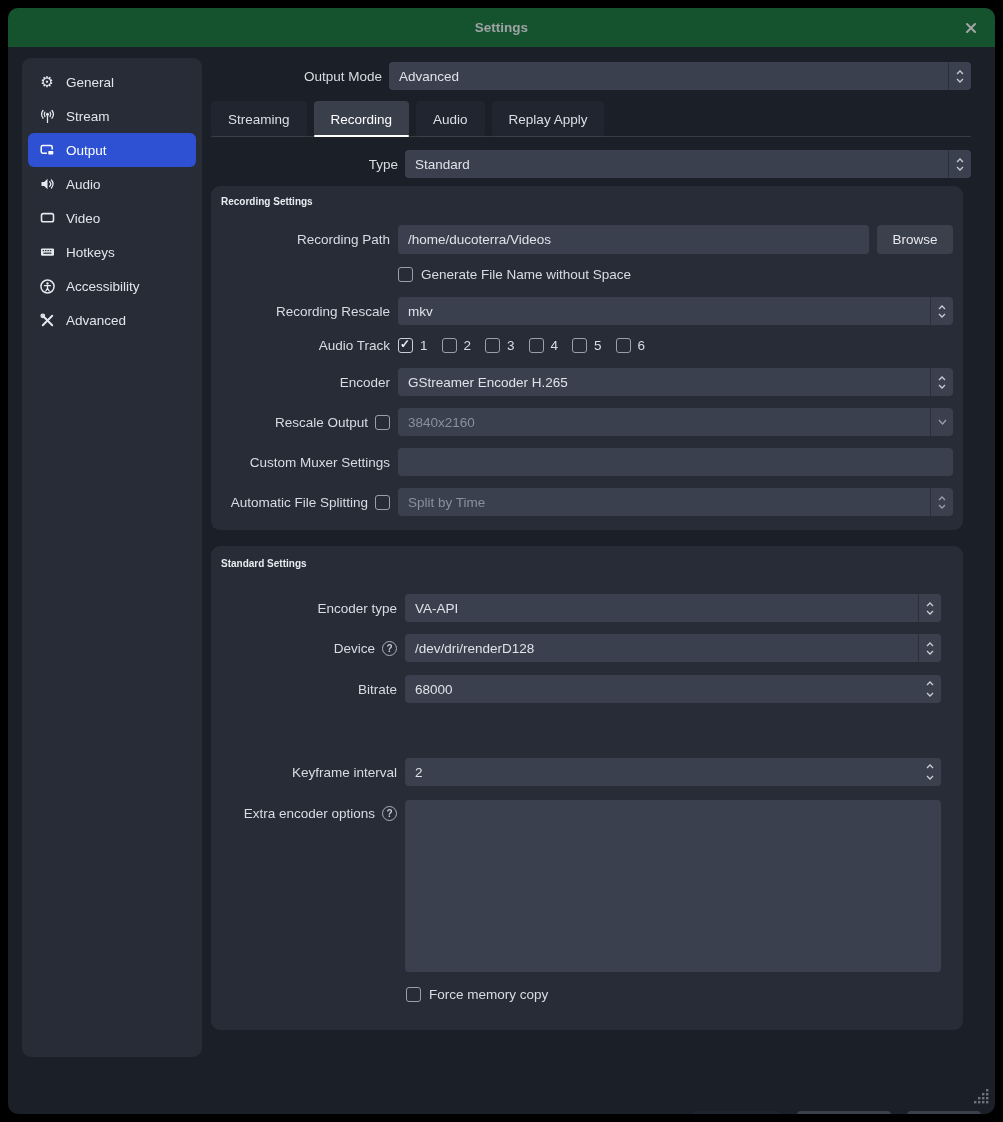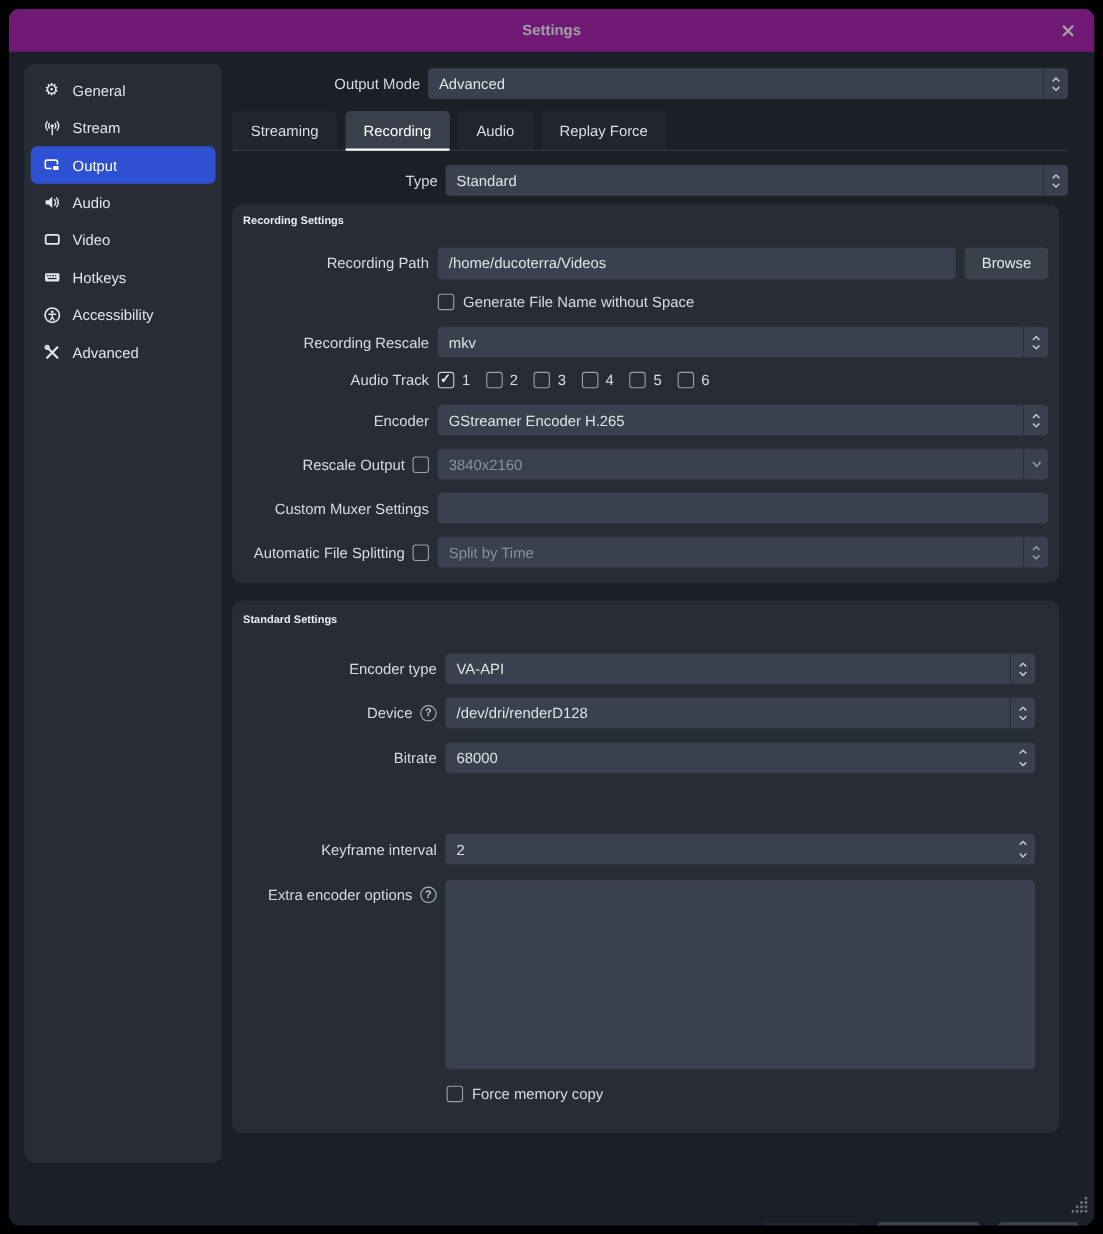--- a/index.html
+++ b/index.html
@@ -1,20 +1,20 @@
 <!DOCTYPE html>
 <html><head>
 <meta charset="utf-8">
 <style>
   * { margin:0; padding:0; box-sizing:border-box; }
   html,body { width:1003px; height:1122px; background:#000; font-family:"Liberation Sans", sans-serif; }
   .window { position:absolute; left:8px; top:8px; width:987px; height:1106px;
             background:#1b1f28; border-radius:10px; overflow:hidden; }
   
-  .titlebar { position:absolute; left:0; top:0; right:0; height:39px; background:#701a75; }
+  .titlebar { position:absolute; left:0; top:0; right:0; height:39px; background:#14532d; }
   .titlebar .title { position:absolute; left:0; right:0; top:0; height:39px; line-height:39px;
                      text-align:center; color:#9fa2a6; font-weight:bold; font-size:13.5px; }
   .close-btn { position:absolute; right:12px; top:8px; width:24px; height:24px; display:flex;
                align-items:center; justify-content:center; cursor:pointer; }
   
   .sidebar { position:absolute; left:14px; top:50px; width:180px; height:999px;
              background:#272c37; border-radius:9px; padding:7px 6px; }
   .side-item { height:34px; display:flex; align-items:center; gap:10px; padding:0 6px 0 10px;
                border-radius:6px; color:#e2e5ea; font-size:13.5px; cursor:pointer; }
   .side-item.selected { background:#2e51d4; color:#fff; }
@@ -186,21 +186,21 @@
     <div class="tab">
         <span>Streaming</span>
       </div>
     <div class="tab active">
         <span>Recording</span>
       </div>
     <div class="tab">
         <span>Audio</span>
       </div>
     <div class="tab">
-        <span>Replay Force</span>
+        <span>Replay Apply</span>
       </div>
   </div>
   <div class="tabline"></div>
 
   <div class="grow abs" style="left:16px; right:24px; top:142px; height:28px;">
     <div class="lblcol" style="width:374px;">Type</div>
     <div class="field" style="flex:1; margin-left:7px;">
       <div class="fval">Standard</div>
       <div class="arrows">
         <svg width="8" height="5" class="arr">

